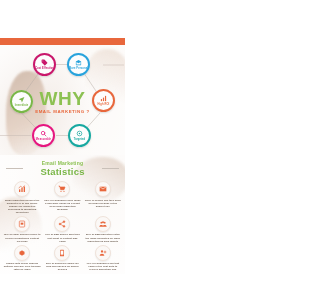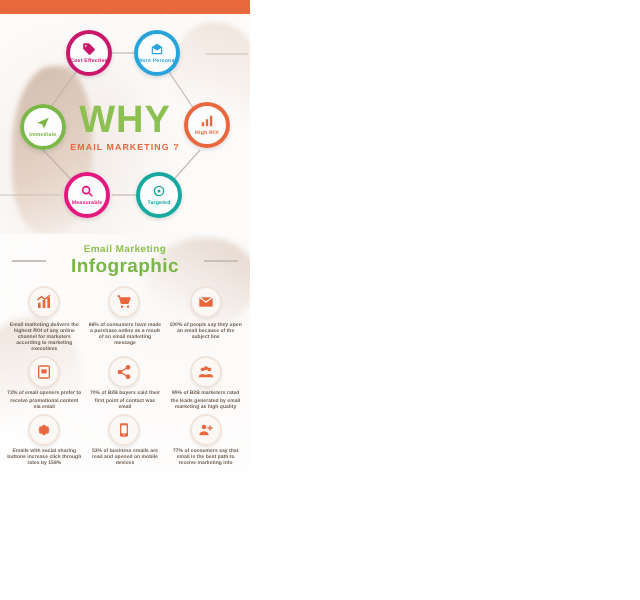--- a/index.html
+++ b/index.html
@@ -3,21 +3,21 @@
 <meta charset="utf-8">
 <style>
   * { margin:0; padding:0; box-sizing:border-box; }
   html,body { width:125px; height:300px; }
   body {
     font-family: "Liberation Sans", sans-serif;
     background:#ffffff;
     overflow:hidden;
     position:relative;
   }
-  #page { width:125px; height:236px; position:relative; background:#fdfbfa; overflow:hidden; }
+  #page { width:125px; height:236px; position:relative; background:#fdfbfa; overflow:hidden;margin-top:38px; }
 
   
   .topbar { position:absolute; top:0; left:0; width:125px; height:7px; background:#e8673c; z-index:30; }
 
   
   .hero {
     position:absolute; top:7px; left:0; width:125px; height:110px;
     background:
       linear-gradient(105deg, rgba(255,255,255,0.80) 0%, rgba(255,255,255,0.58) 45%, rgba(255,255,255,0.80) 100%),
       radial-gradient(circle at 22% 62%, #d8c3b4 0%, #e9dcd3 28%, #f7f1ec 55%),
@@ -230,21 +230,21 @@
     </div>
   </div>
 
   <div class="stats">
 
     <div class="sec-rule rule-l"></div>
     <div class="sec-rule rule-r"></div>
 
     <div class="sec-head">
       <div class="sec-kicker">Email Marketing</div>
-      <div class="sec-title">Infographic</div>
+      <div class="sec-title">Statistics</div>
     </div>
 
     <div class="grid">
 
       <div class="cell">
         <div class="badge">
           <svg width="8" height="8" viewBox="0 0 24 24" fill="#e8673c">
             <rect x="3" y="13" width="4" height="8"></rect>
               <rect x="10" y="9" width="4" height="12"></rect>
               <rect x="17" y="5" width="4" height="16"></rect>

